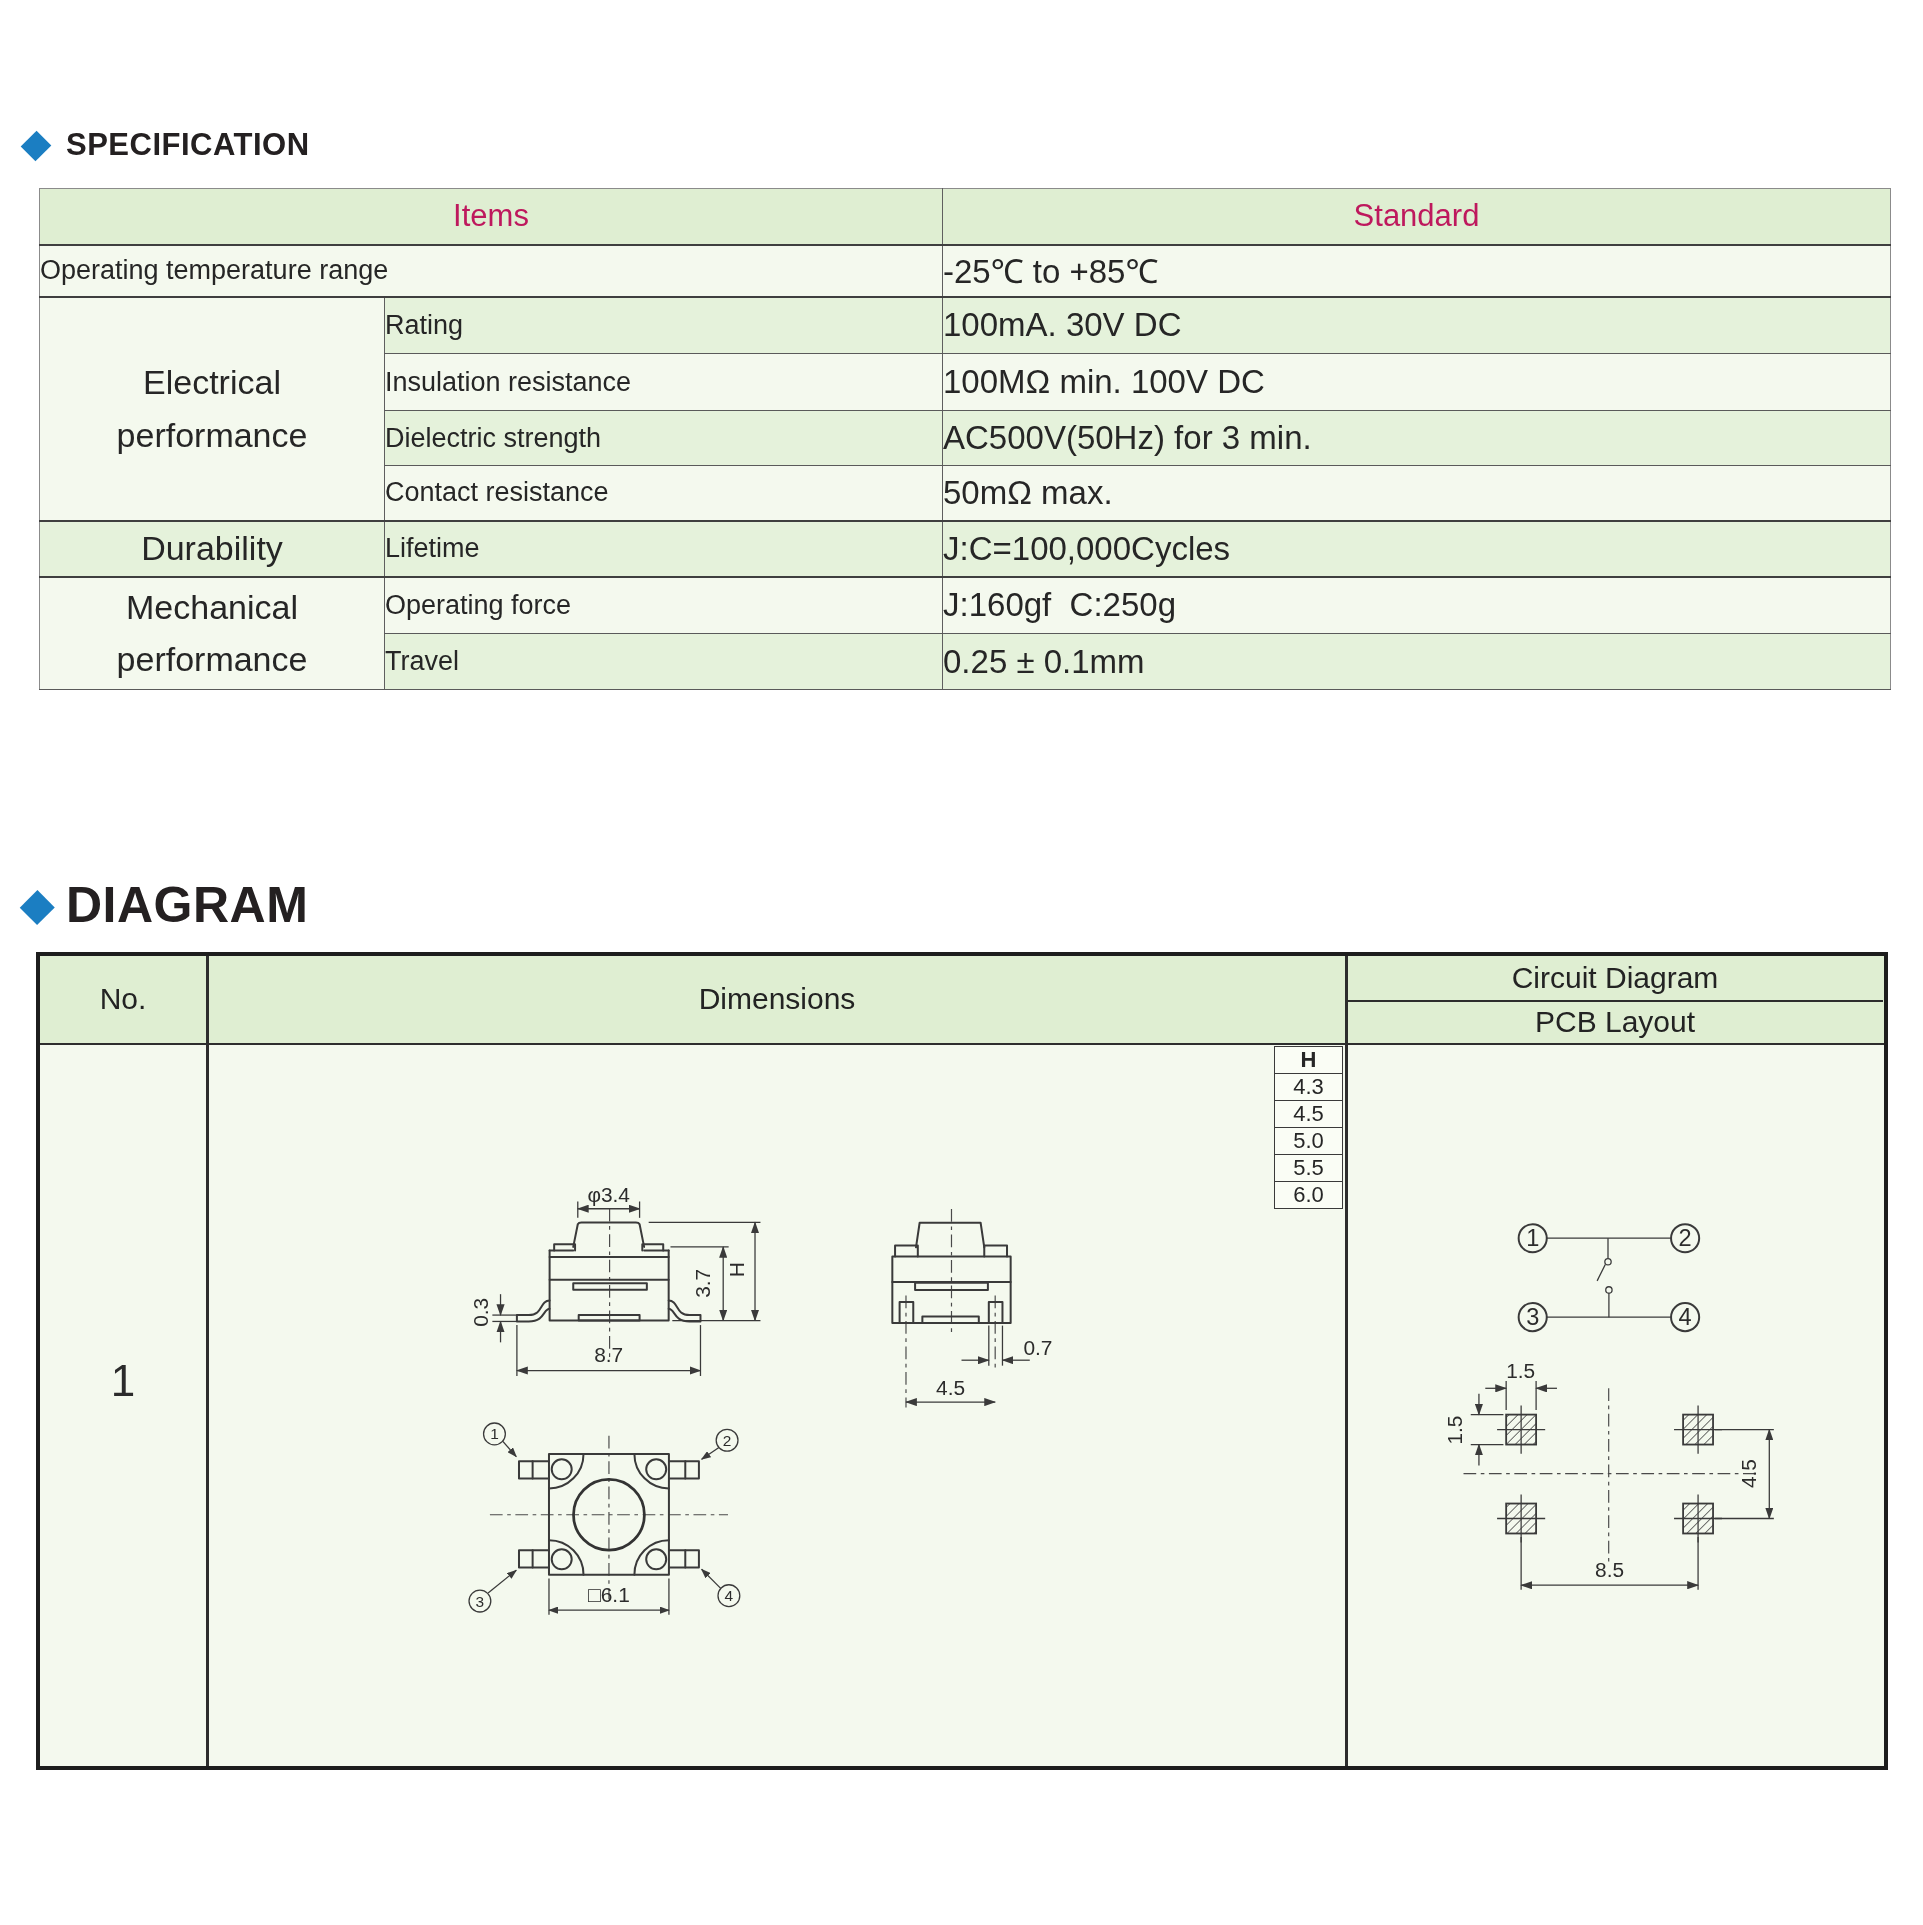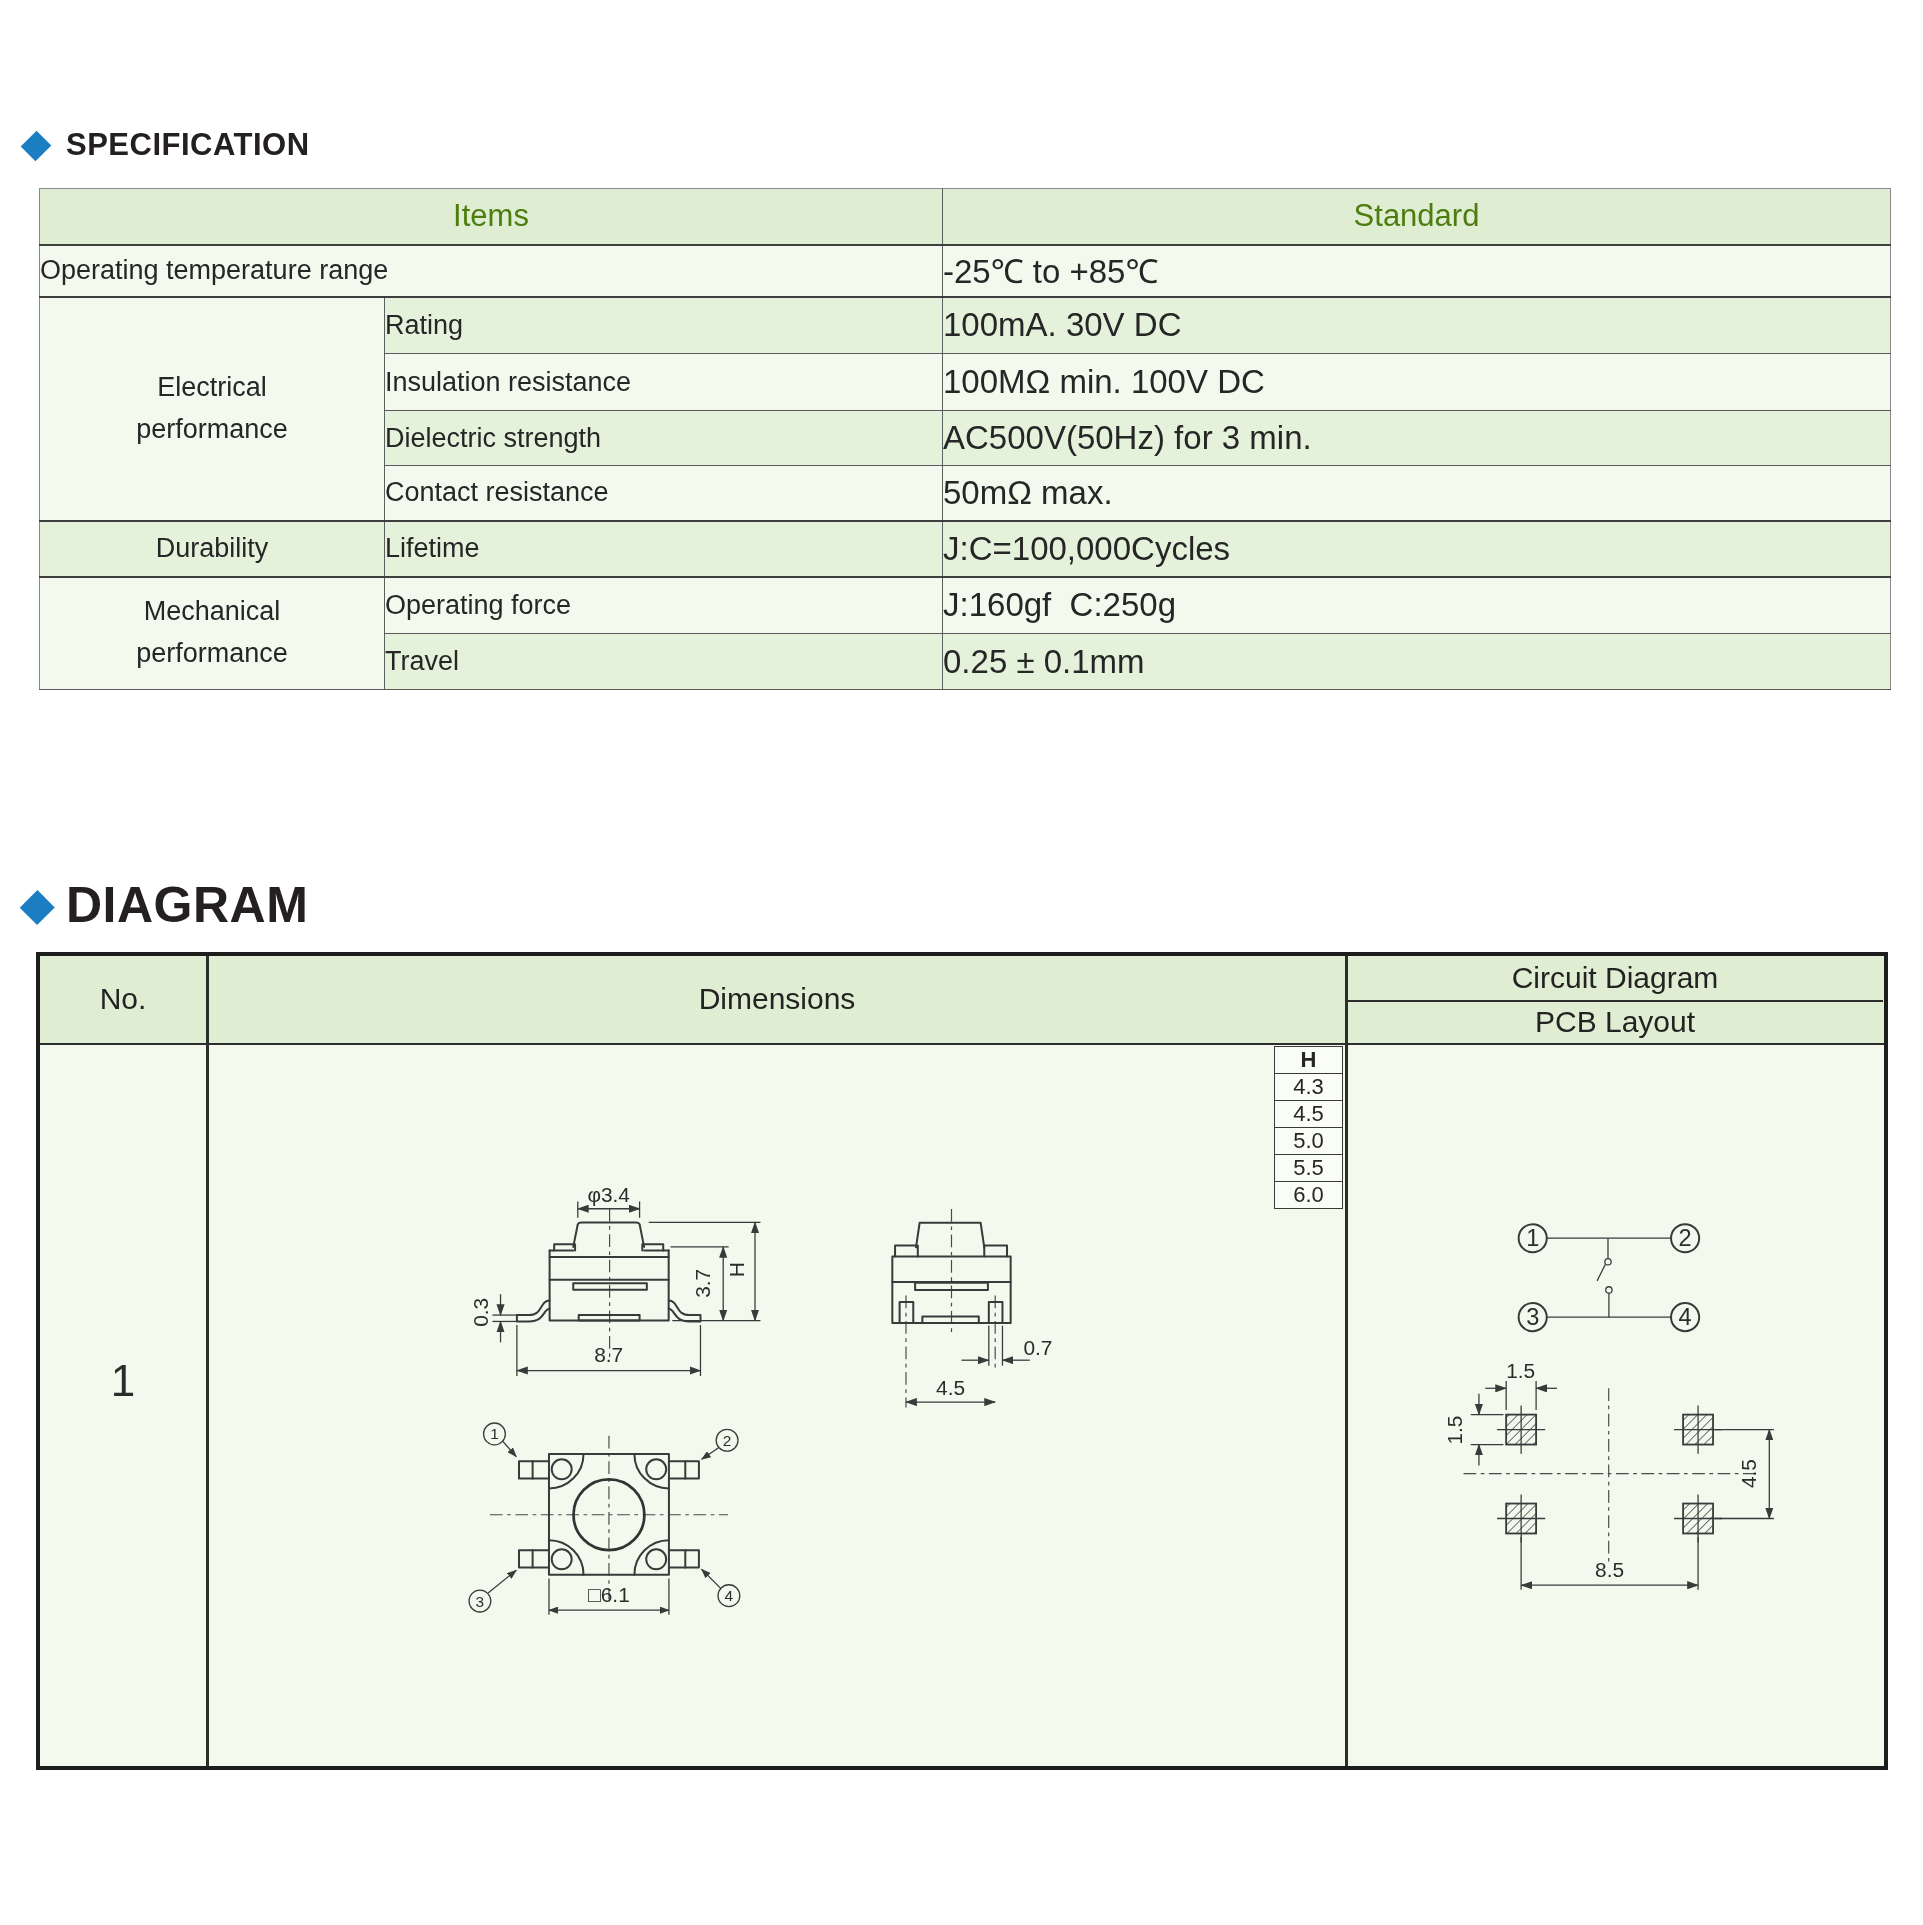--- a/index.html
+++ b/index.html
@@ -17,22 +17,22 @@
 
   
   table.spec{position:absolute;left:39px;top:188px;width:1852px;border-collapse:collapse;table-layout:fixed;
              border:1.8px solid #8b8b8b;}
   table.spec td,table.spec th{box-sizing:border-box;vertical-align:middle;font-weight:normal;
              border-bottom:1.8px solid #5a5a5a;padding:0;}
   table.spec .sec-b{border-bottom:2.7px solid #3f3f3f;}
   .bg-h{background:#dfeed2;}
   .bg-g{background:#e5f2db;}
   .bg-l{background:#f4f9ee;}
-  th.colhead{font-size:31px;text-align:center;color:#4d7c0f;}
-  td.cat{text-align:center;font-size:27px;}
+  th.colhead{font-size:31px;text-align:center;color:#be185d;}
+  td.cat{text-align:center;font-size:34px;}
   td.cat div{max-width:236px;margin:0 auto;line-height:1.55;}
   td.item{font-size:27px;padding-left:26px;border-left:1.8px solid #5f5f5f;}
   td.item-w{font-size:27px;padding-left:116px;}
   td.std{font-size:33px;padding-left:125px;border-left:1.8px solid #5f5f5f;white-space:pre-wrap;}
 
   
   .dia{position:absolute;left:36px;top:952px;width:1844px;height:810px;border:4.5px solid #1d1d1d;background:#f4f9ee;}
   .dia-head{position:absolute;left:0;top:0;width:1844px;height:89px;background:#dfeed2;border-bottom:2.7px solid #2d2d2d;box-sizing:border-box;}
   .hcell{position:absolute;display:flex;align-items:center;justify-content:center;font-size:30px;color:#232323;}
   .vline{position:absolute;width:2.7px;background:#2d2d2d;top:0;bottom:0;}

